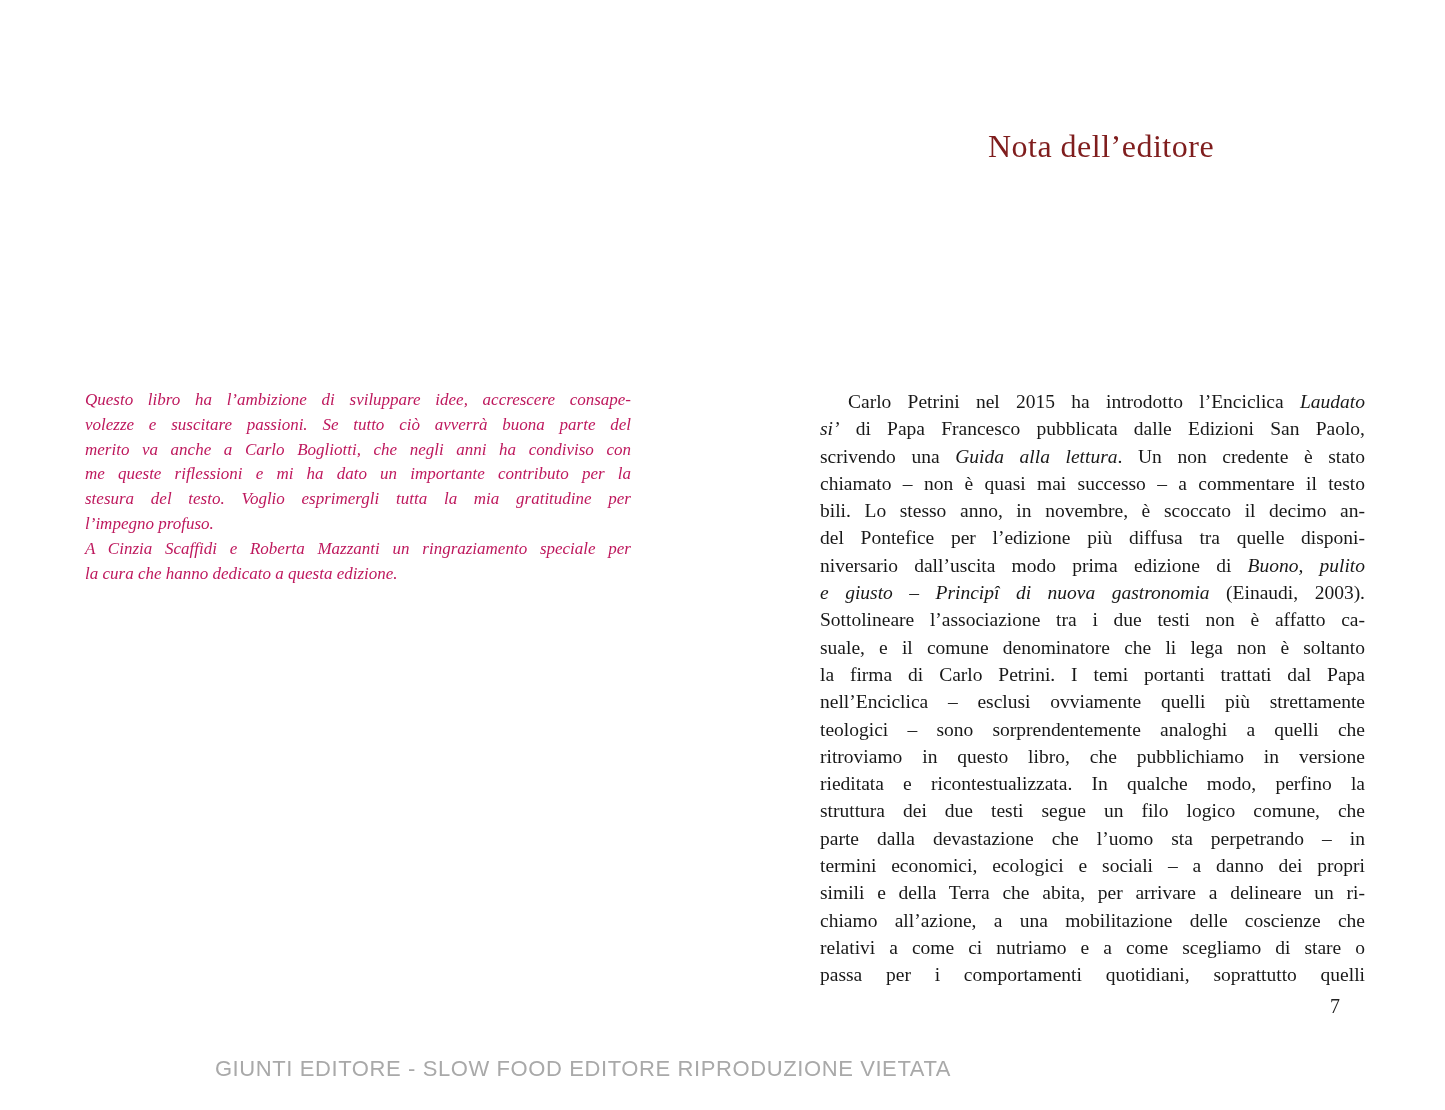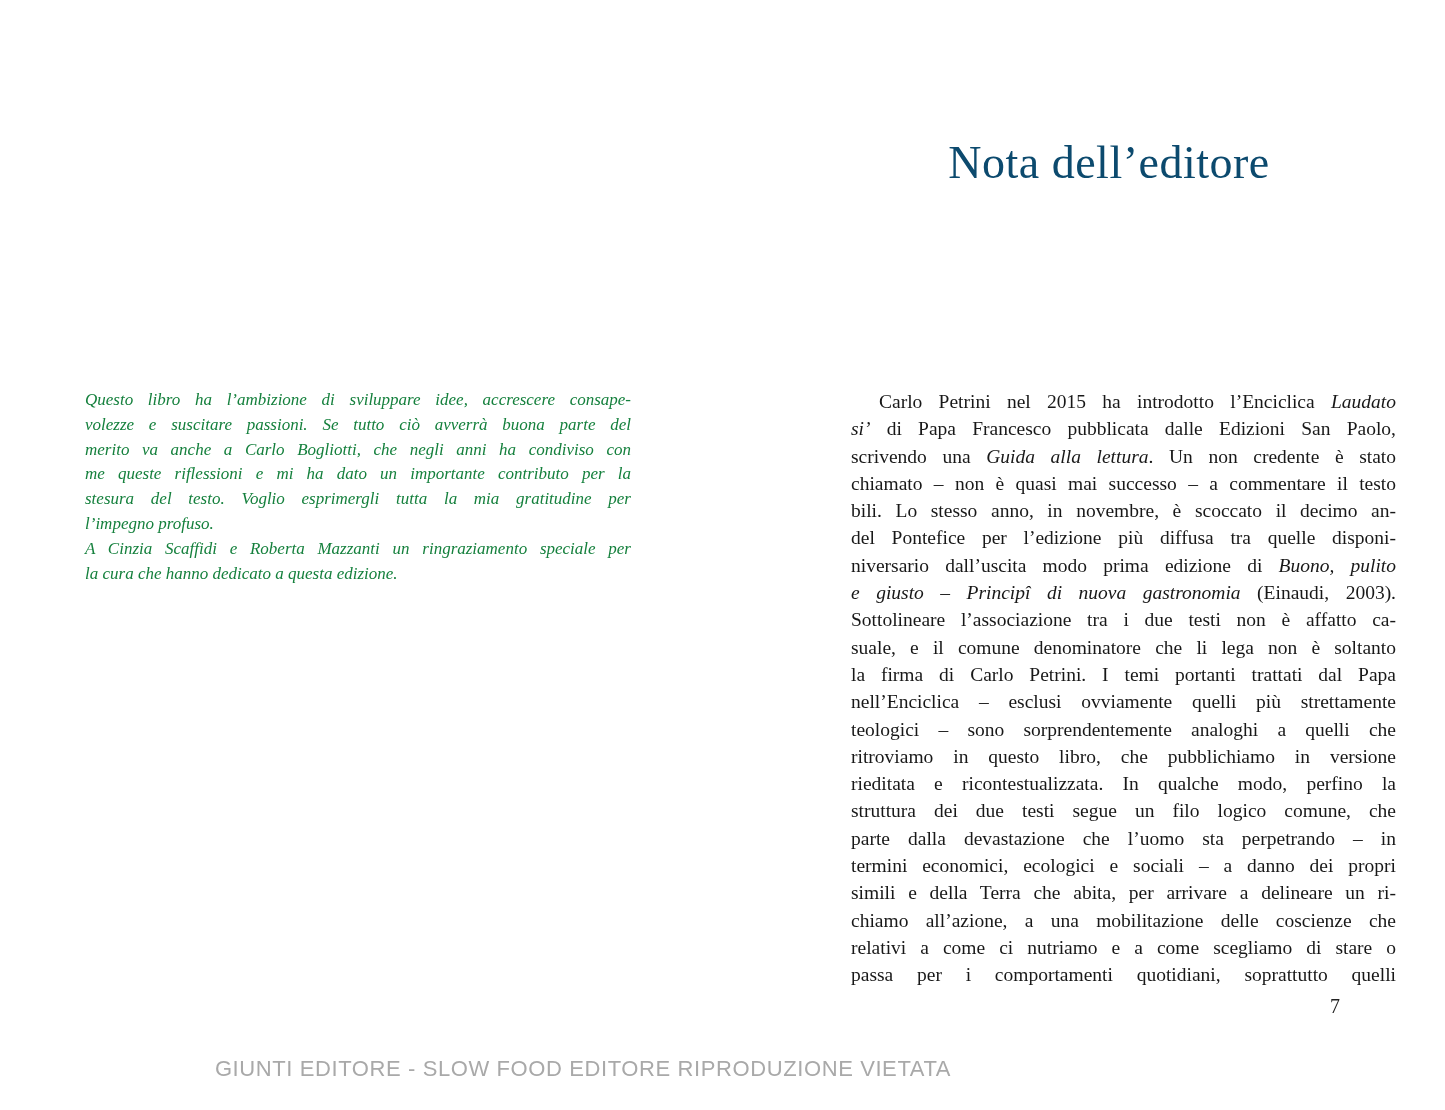--- a/index.html
+++ b/index.html
@@ -23,42 +23,42 @@
 
   
   .left-text-block {
     position: absolute;
     left: 85px;
     top: 388px;
     width: 546px;
     font-style: italic;
     font-size: 17px;
     line-height: 24.8px;
-    color: #15803d;
+    color: #be185d;
   }
   .left-text-block .para + .para {
     margin-top: 0;
   }
 
   
   .right-heading {
     position: absolute;
     left: 820px;
     top: 120px;
     width: 546px;
     text-align: center;
-    font-size: 46px;
+    font-size: 32px;
     font-weight: normal;
     letter-spacing: 0.5px;
-    color: #0c4a6e;
-    margin: 16px;
+    color: #7f1d1d;
+    margin: 8px;
   }
   .right-text-block {
     position: absolute;
-    left: 851px;
+    left: 820px;
     top: 388px;
     width: 545px;
     font-size: 19.5px;
     line-height: 27.3px;
     color: #181818;
   }
 
   
   .line {
     text-align: justify;

